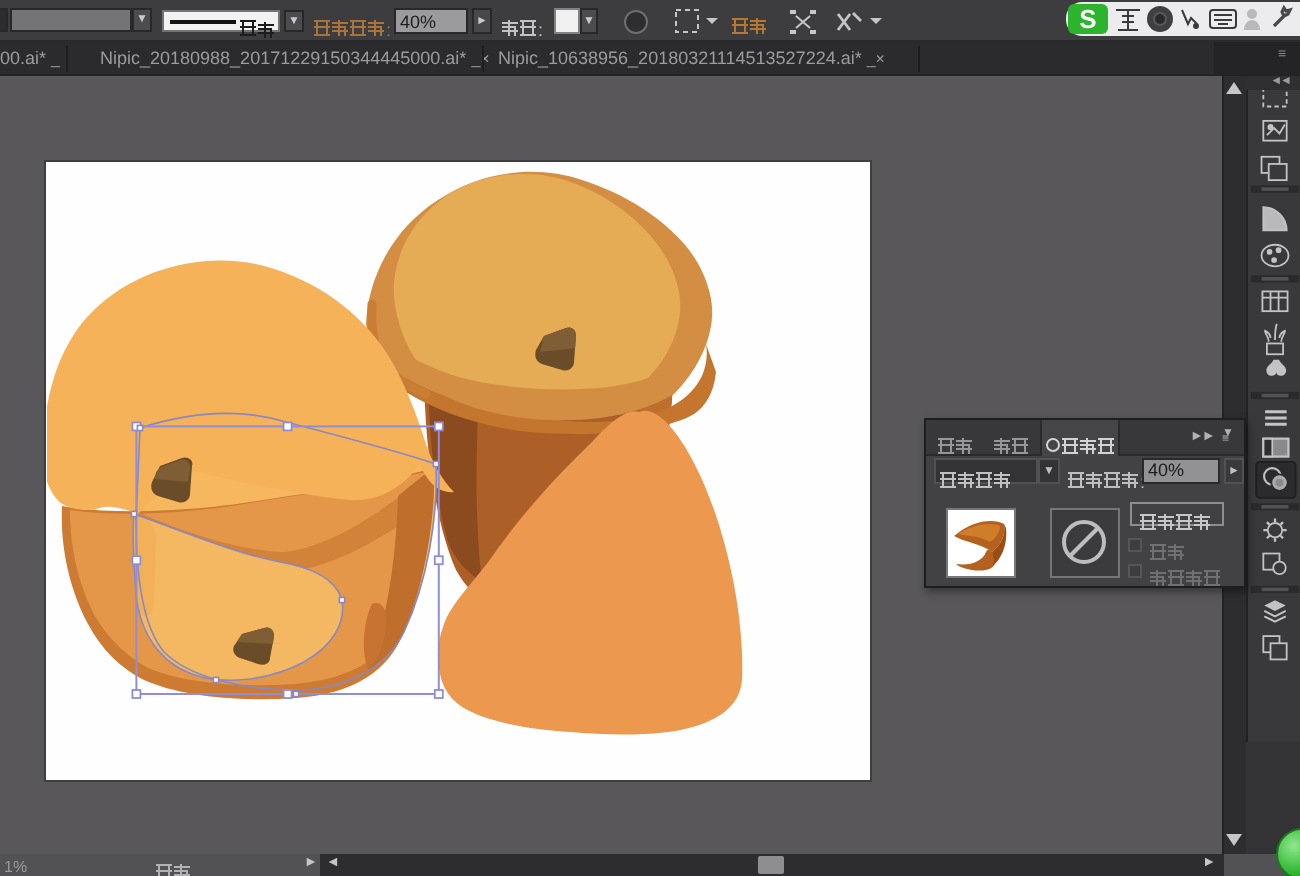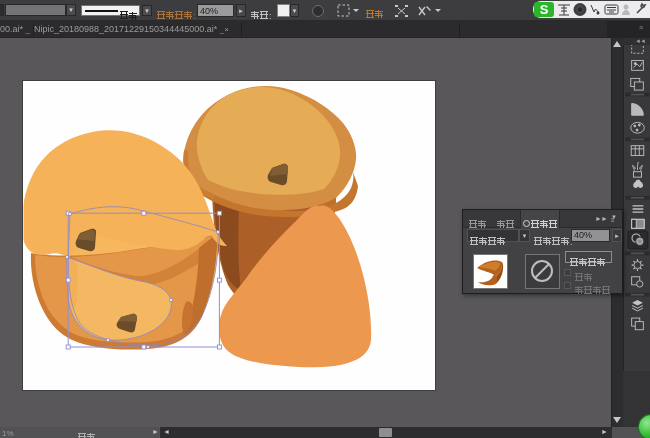--- a/index.html
+++ b/index.html
@@ -91,22 +91,23 @@
           <path d="M74 6.5h9M74 9h9M76 11h5" stroke="#3a3a3c"></path>
    <circle cx="93" cy="6" r="2.5" fill="#b9b9bb"></circle>
           <path d="M89 14c0-3 2-5 4-5s4 2 4 5z" fill="#b9b9bb"></path>
    <path d="M104 12l5-5m0 0l2-1 1-2-2 .5L109 3l-1 2 1 2" stroke="#4a4a4c" stroke-width="1.6" fill="none"></path>
   </svg>
  </div>
 </div>
 <div id="tabs">
  <div class="tab" style="left:0;width:30px">00.ai* <span style="font-size:8px">_×</span></div>
  <div class="tdiv" style="left:33px"></div>
- <div class="tab" style="left:34px;width:196px">Nipic_20180988_20171229150344445000.ai* <span style="font-size:8px">_×</span></div>
+ <div class="tab" style="left:50px;width:196px">Nipic_20180988_20171229150344445000.ai* <span style="font-size:8px">_×</span></div>
  <div class="tdiv" style="left:241px"></div>
+ <div class="tab" style="left:249px;width:210px">Nipic_10638956_20180321114513527224.ai* <span style="font-size:8px">_×</span></div>
  <div class="tdiv" style="left:459px"></div>
  <div style="position:absolute;left:607px;top:0;width:43px;height:17px;background:#242426"></div>
  <div style="position:absolute;left:639px;top:3px;color:#8a8a8c;font-size:7px">≡</div>
 </div>
 <div style="position:absolute;left:0;top:37px;width:650px;height:1px;background:#232325"></div>
 <div id="canvas">
  <div id="board"></div>
  <svg id="art" width="611" height="389" viewBox="0 38 611 389" style="position:absolute;left:0;top:0">
   <defs>
           <clipPath id="ab">

